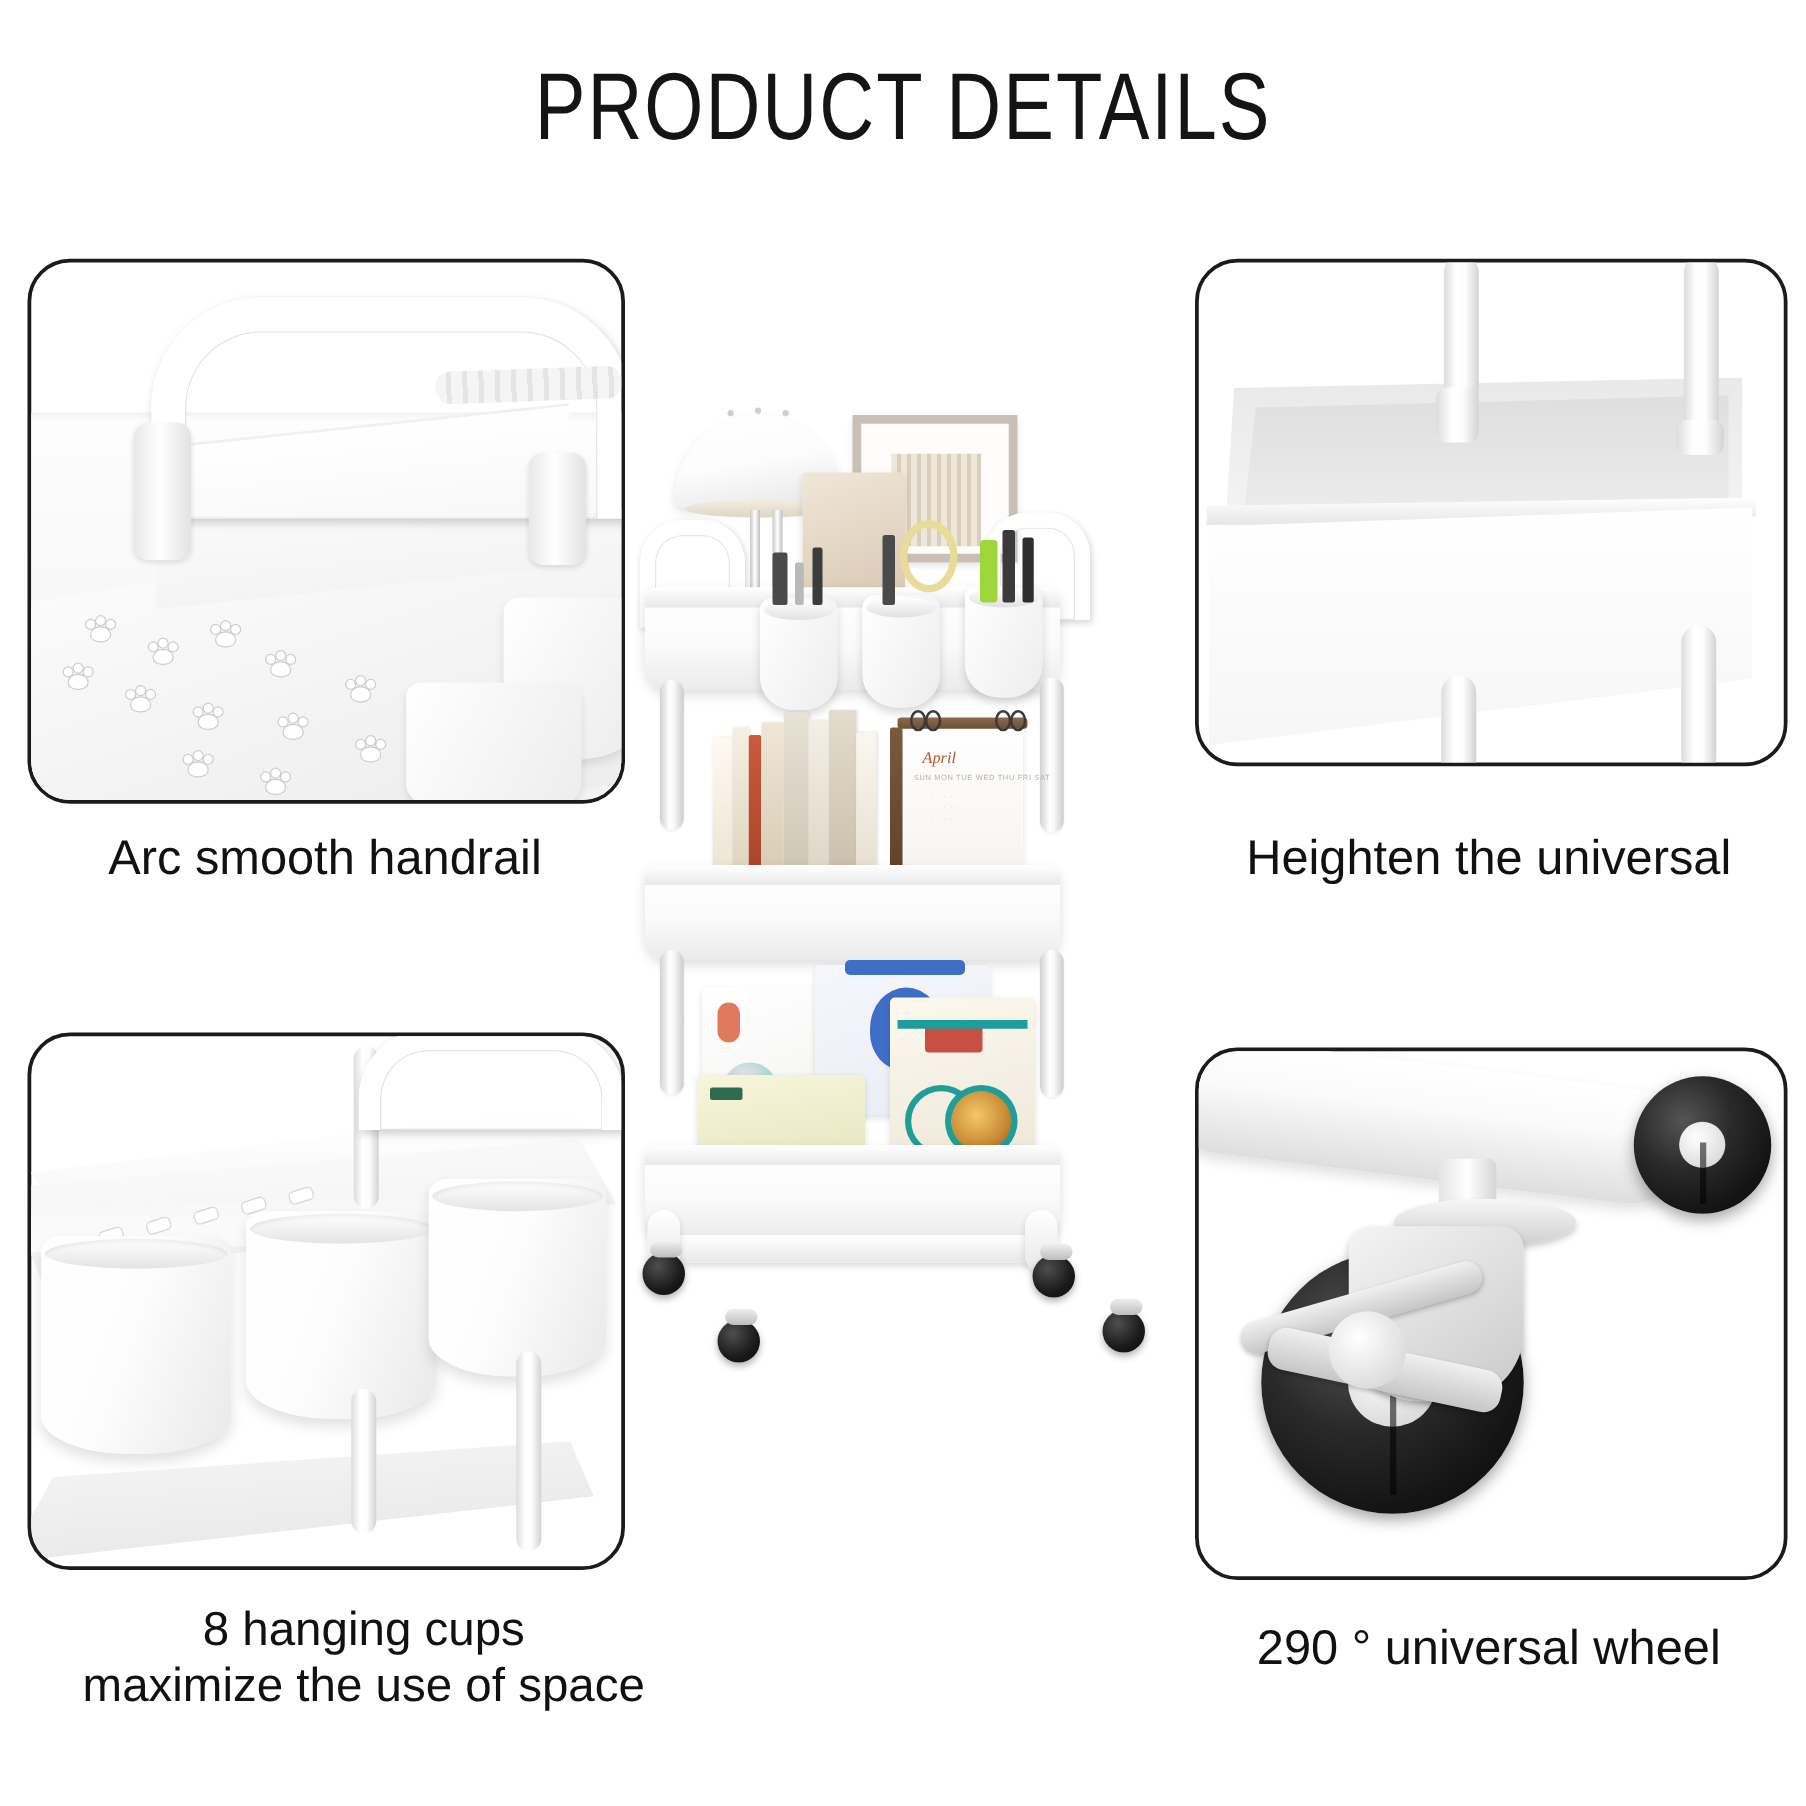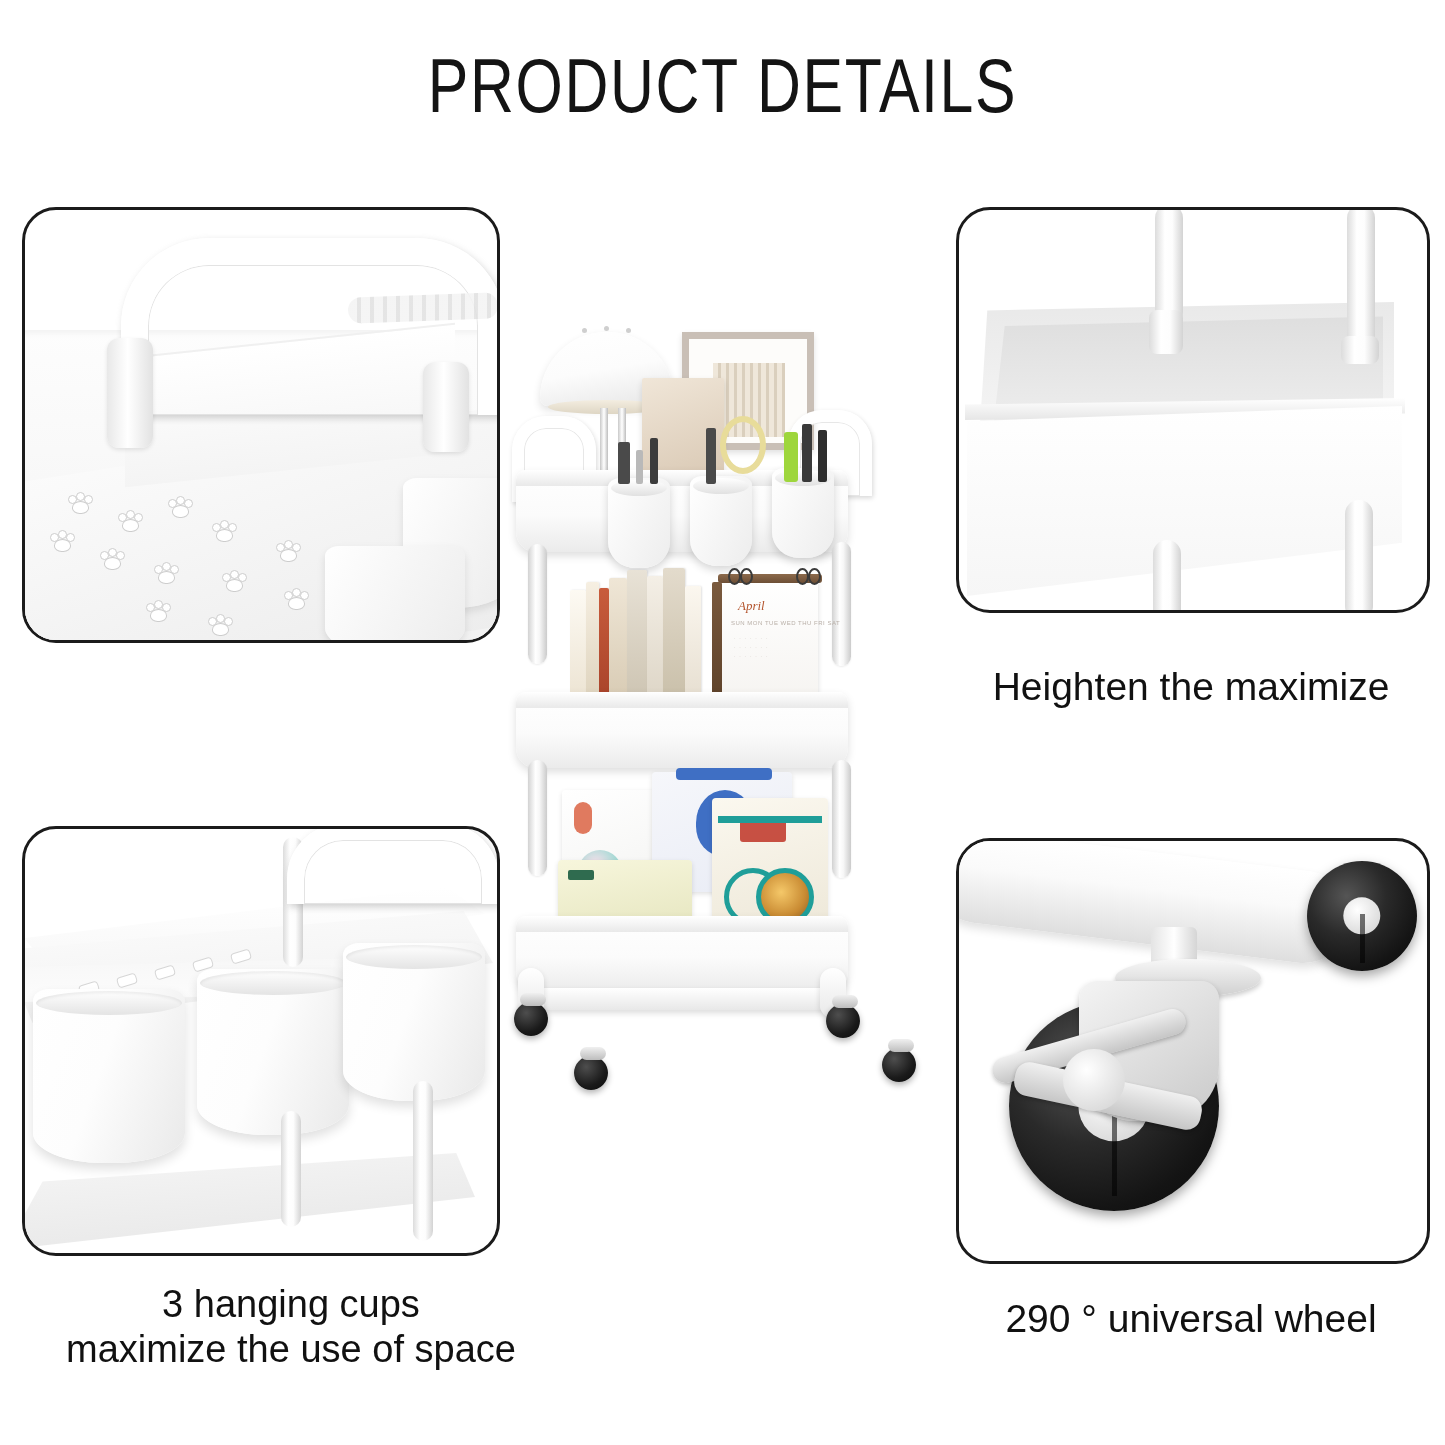--- a/index.html
+++ b/index.html
@@ -264,34 +264,35 @@
     <div class="paw" style="left:344px;top:372px;">
         <i class="t1"></i>
         <i class="t2"></i>
         <i class="t3"></i>
         <i class="b"></i>
       </div>
 
     <div class="tl-cup" style="left:378px;top:268px;width:108px;height:130px;"></div>
     <div class="tl-cup" style="left:300px;top:336px;width:140px;height:110px;"></div>
   </div>
+  <div class="cap" id="cap-tl">Arc smooth handrail</div>
 
   <div class="panel" id="panel-tr">
     <div class="tr-bin-top"></div>
     <div class="tr-bin-inner"></div>
     <div class="tr-lip"></div>
     <div class="tr-bin-front pole" style="background:linear-gradient(180deg,#ffffff,#f6f6f6);border-radius:0;"></div>
     <div class="tr-pole pole" style="left:196px;top:-6px;height:122px;"></div>
     <div class="tr-pole pole" style="left:190px;top:100px;width:34px;height:44px;border-radius:8px;"></div>
     <div class="tr-pole pole" style="left:388px;top:-6px;height:152px;"></div>
     <div class="tr-pole pole" style="left:382px;top:126px;width:38px;height:28px;border-radius:8px;"></div>
     <div class="tr-pole pole" style="left:194px;top:330px;height:110px;"></div>
     <div class="tr-pole pole" style="left:386px;top:290px;height:120px;"></div>
   </div>
-  <div class="cap" id="cap-tr">Heighten the maximize</div>
+  <div class="cap" id="cap-tr">Heighten the universal</div>
 
   <div class="panel" id="panel-bl">
     <div class="bl-shelf"></div>
     <div class="bl-shelf-top"></div>
     <div class="bl-shelf-face"></div>
 
     <div class="bl-hole" style="left:20px;top:162px;"></div>
     <div class="bl-hole" style="left:54px;top:154px;"></div>
     <div class="bl-hole" style="left:92px;top:146px;"></div>
     <div class="bl-hole" style="left:130px;top:138px;"></div>
@@ -307,21 +308,21 @@
     <div class="bl-cup" style="left:318px;top:114px;width:142px;height:158px;">
         <div class="rim"></div>
       </div>
 
     <div class="bl-lower"></div>
     <div class="pole" style="position:absolute;left:258px;top:8px;width:20px;height:130px;"></div>
     <div class="pole" style="position:absolute;left:256px;top:282px;width:20px;height:116px;"></div>
     <div class="pole" style="position:absolute;left:388px;top:252px;width:20px;height:160px;"></div>
     <div class="tl-rail-outer" style="left:262px;top:-6px;width:178px;height:64px;border-width:17px;border-radius:56px 56px 0 0;"></div>
   </div>
-  <div class="cap" id="cap-bl">3 hanging cups
+  <div class="cap" id="cap-bl">8 hanging cups
 maximize the use of space</div>
 
   <div class="panel" id="panel-br">
     <div class="br-tube"></div>
 
     <div class="br-wheel" style="left:348px;top:20px;width:110px;height:110px;">
       <div class="hub"></div>
         <div class="split"></div>
     </div>
 

